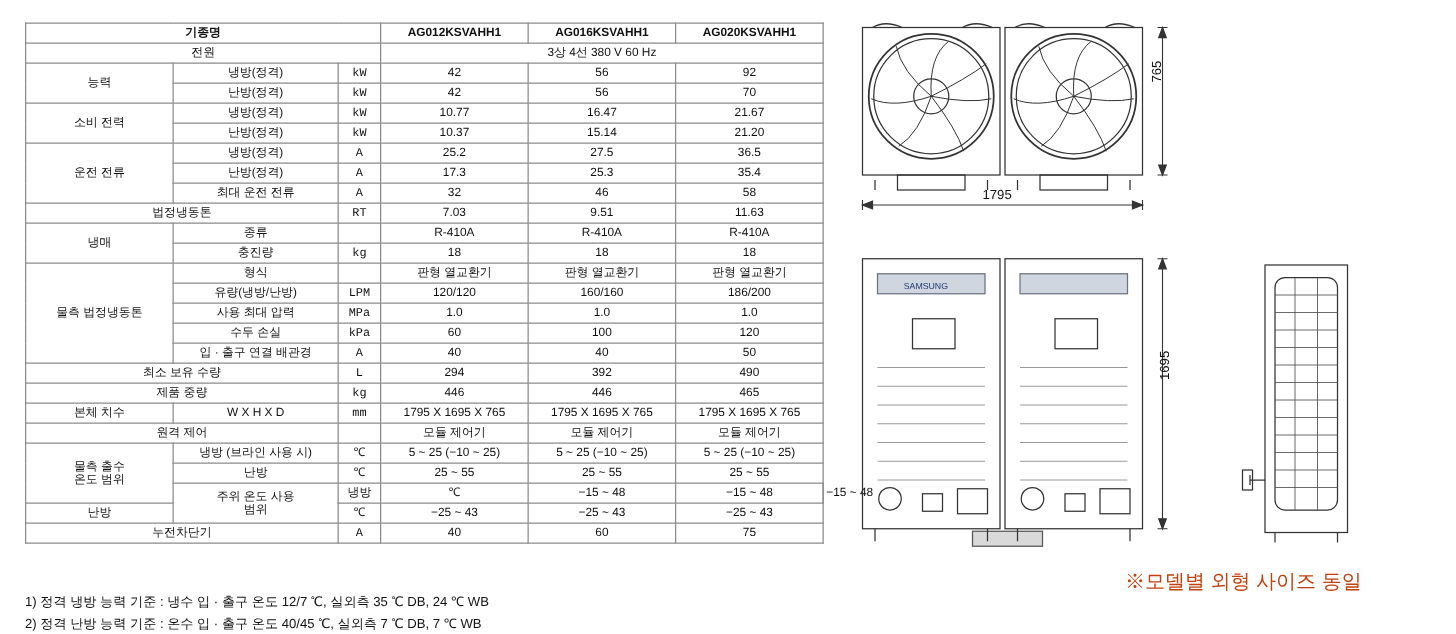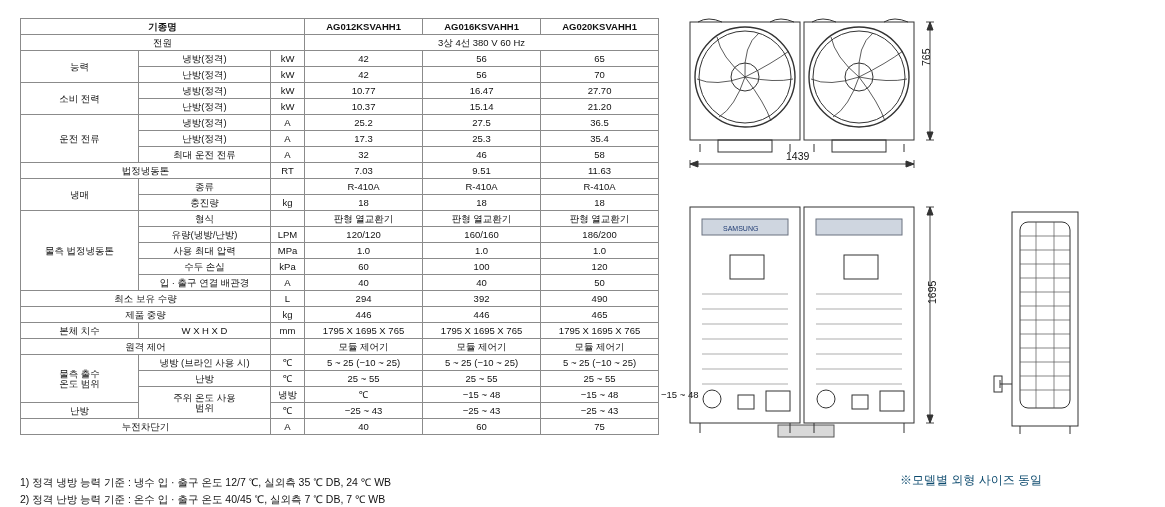--- a/index.html
+++ b/index.html
@@ -22,34 +22,34 @@
     line-height:1.05;
     text-align:center;
     vertical-align:middle;
     height:15px;
     padding:0 2px;
     background:#fff;
     white-space:nowrap;
   }
   td.hdr{background:#e4e4e4;font-weight:bold;}
   td.lbl{background:#e4e4e4;}
-  td.unit{background:#e4e4e4;width:34px;}
+  td.unit{background:#e4e4e4;width:34px;font-family:Liberation Mono, monospace;}
   .c1{width:118px;}
   .c2{width:132px;}
   .c3{width:34px;}
   .cv{width:118px;}
 
   
   .notes{position:absolute;left:20px;top:474px;font-size:10.5px;line-height:1.65;color:#111;}
 
   
   .draw-area{position:absolute;left:668px;top:14px;width:480px;height:470px;}
   .dwg{position:absolute;}
   .dim-text{position:absolute;font-size:10.5px;color:#111;}
-  .note-right{position:absolute;left:900px;top:472px;font-size:12px;color:#0c4a6e;}
+  .note-right{position:absolute;left:900px;top:455px;font-size:16px;color:#c2410c;}
 
   svg{display:block;}
 </style>
 </head>
 <body>
 
 <div class="page">
 
   <div class="spec-wrap">
     <table class="spec">
@@ -71,36 +71,36 @@
         <tr>
           <td class="lbl" colspan="3">전원</td>
           <td colspan="3">3상 4선 380 V 60 Hz</td>
         </tr>
       <tr>
             <td class="lbl" rowspan="2">능력</td>
             <td class="lbl">냉방(정격)</td>
             <td class="unit">kW</td>
             <td>42</td>
             <td>56</td>
-            <td>65</td>
+            <td>92</td>
           </tr>
           <tr>
             <td class="lbl">난방(정격)</td>
             <td class="unit">kW</td>
             <td>42</td>
             <td>56</td>
             <td>70</td>
           </tr>
           <tr>
             <td class="lbl" rowspan="2">소비 전력</td>
             <td class="lbl">냉방(정격)</td>
             <td class="unit">kW</td>
             <td>10.77</td>
             <td>16.47</td>
-            <td>27.70</td>
+            <td>21.67</td>
           </tr>
           <tr>
             <td class="lbl">난방(정격)</td>
             <td class="unit">kW</td>
             <td>10.37</td>
             <td>15.14</td>
             <td>21.20</td>
           </tr>
           <tr>
             <td class="lbl" rowspan="3">운전 전류</td>
@@ -285,21 +285,21 @@
         <path d="M12 146 l0 8 M236 146 l0 8" stroke-width="0.9"></path>
         <path d="M12 150 l8 -3 l0 6 z" fill="#333"></path>
         <path d="M236 150 l-8 -3 l0 6 z" fill="#333"></path>
 
         <path d="M252 8 L252 126" stroke-width="0.9"></path>
         <path d="M248 8 l8 0 M248 126 l8 0" stroke-width="0.9"></path>
         <path d="M252 8 l-3 8 l6 0 z" fill="#333"></path>
         <path d="M252 126 l-3 -8 l6 0 z" fill="#333"></path>
       </g>
     </svg>
-    <div class="dim-text" style="left:118px;top:136px;">1439</div>
+    <div class="dim-text" style="left:118px;top:136px;">1795</div>
     <div class="dim-text" style="left:252px;top:52px;transform:rotate(-90deg);transform-origin:left top;">765</div>
 
     <svg class="dwg" style="left:10px;top:185px;" width="270" height="250" viewBox="0 0 270 250">
       <g fill="none" stroke="#333" stroke-width="1">
         <rect x="12" y="8" width="110" height="216"></rect>
         <rect x="126" y="8" width="110" height="216"></rect>
         <rect x="24" y="20" width="86" height="16" fill="#cfd6e0" stroke="#6b7280"></rect>
         <rect x="138" y="20" width="86" height="16" fill="#cfd6e0" stroke="#6b7280"></rect>
         <rect x="52" y="56" width="34" height="24"></rect>
         <rect x="166" y="56" width="34" height="24"></rect>

